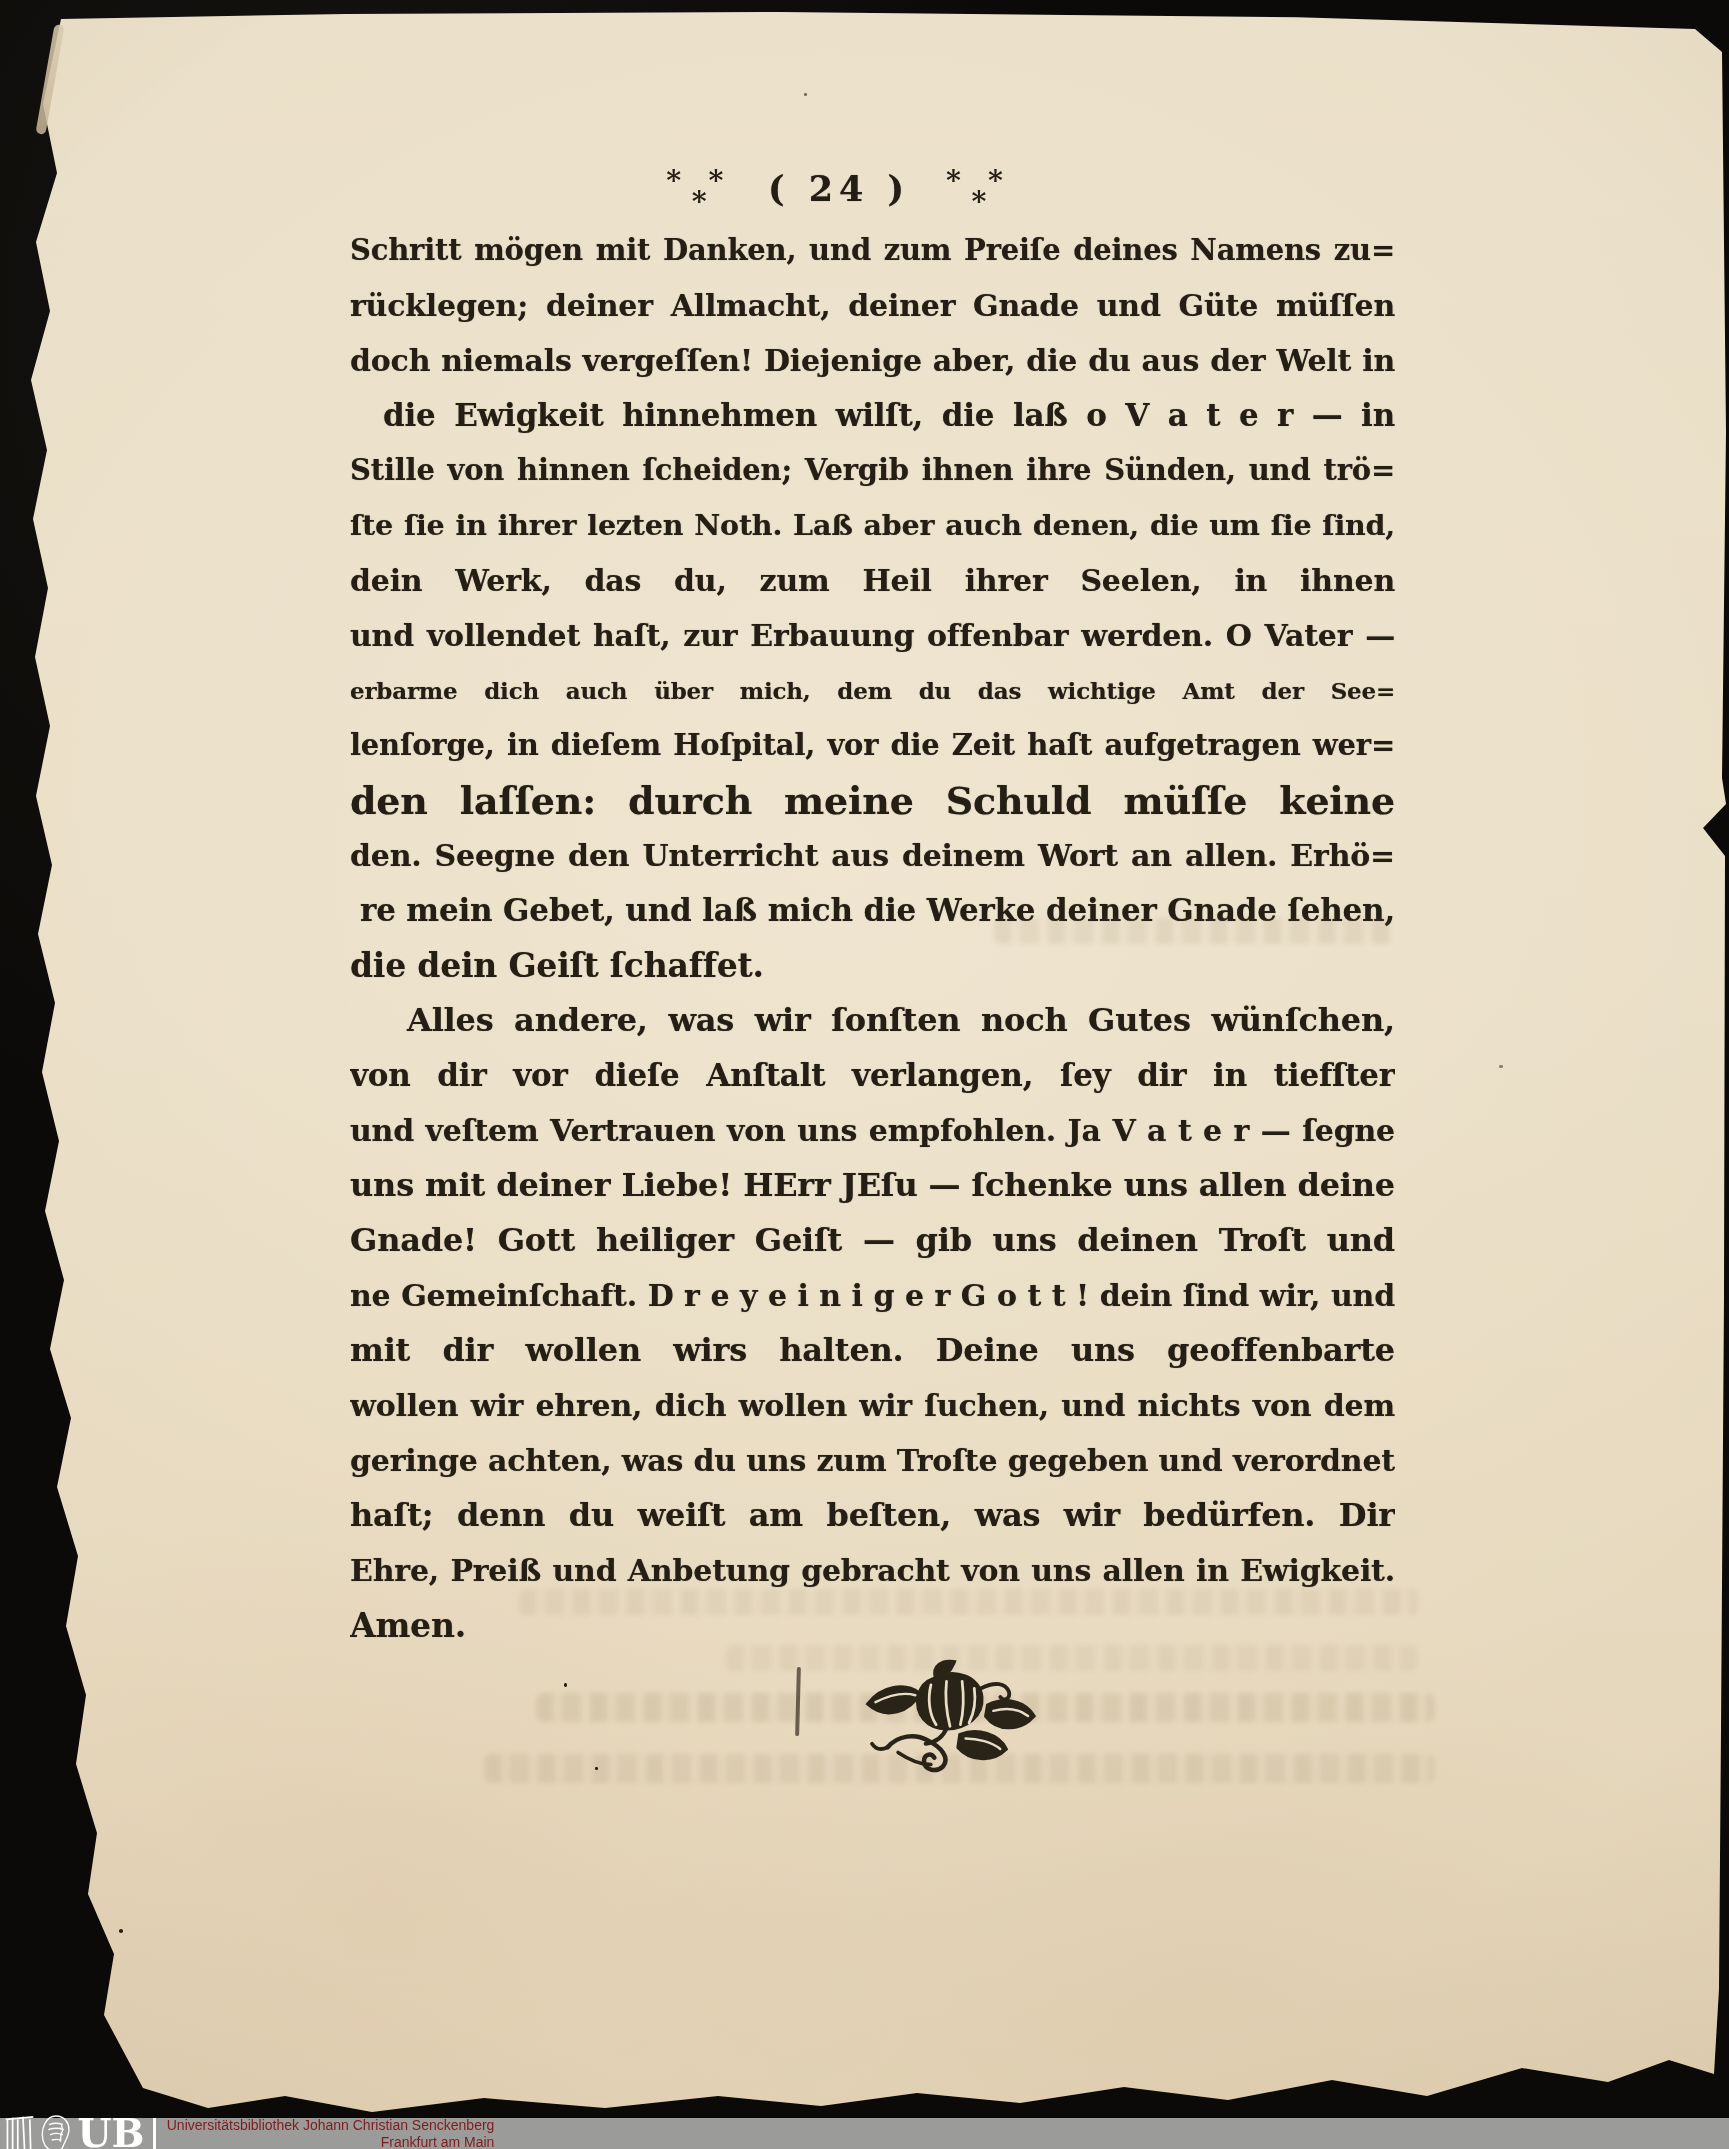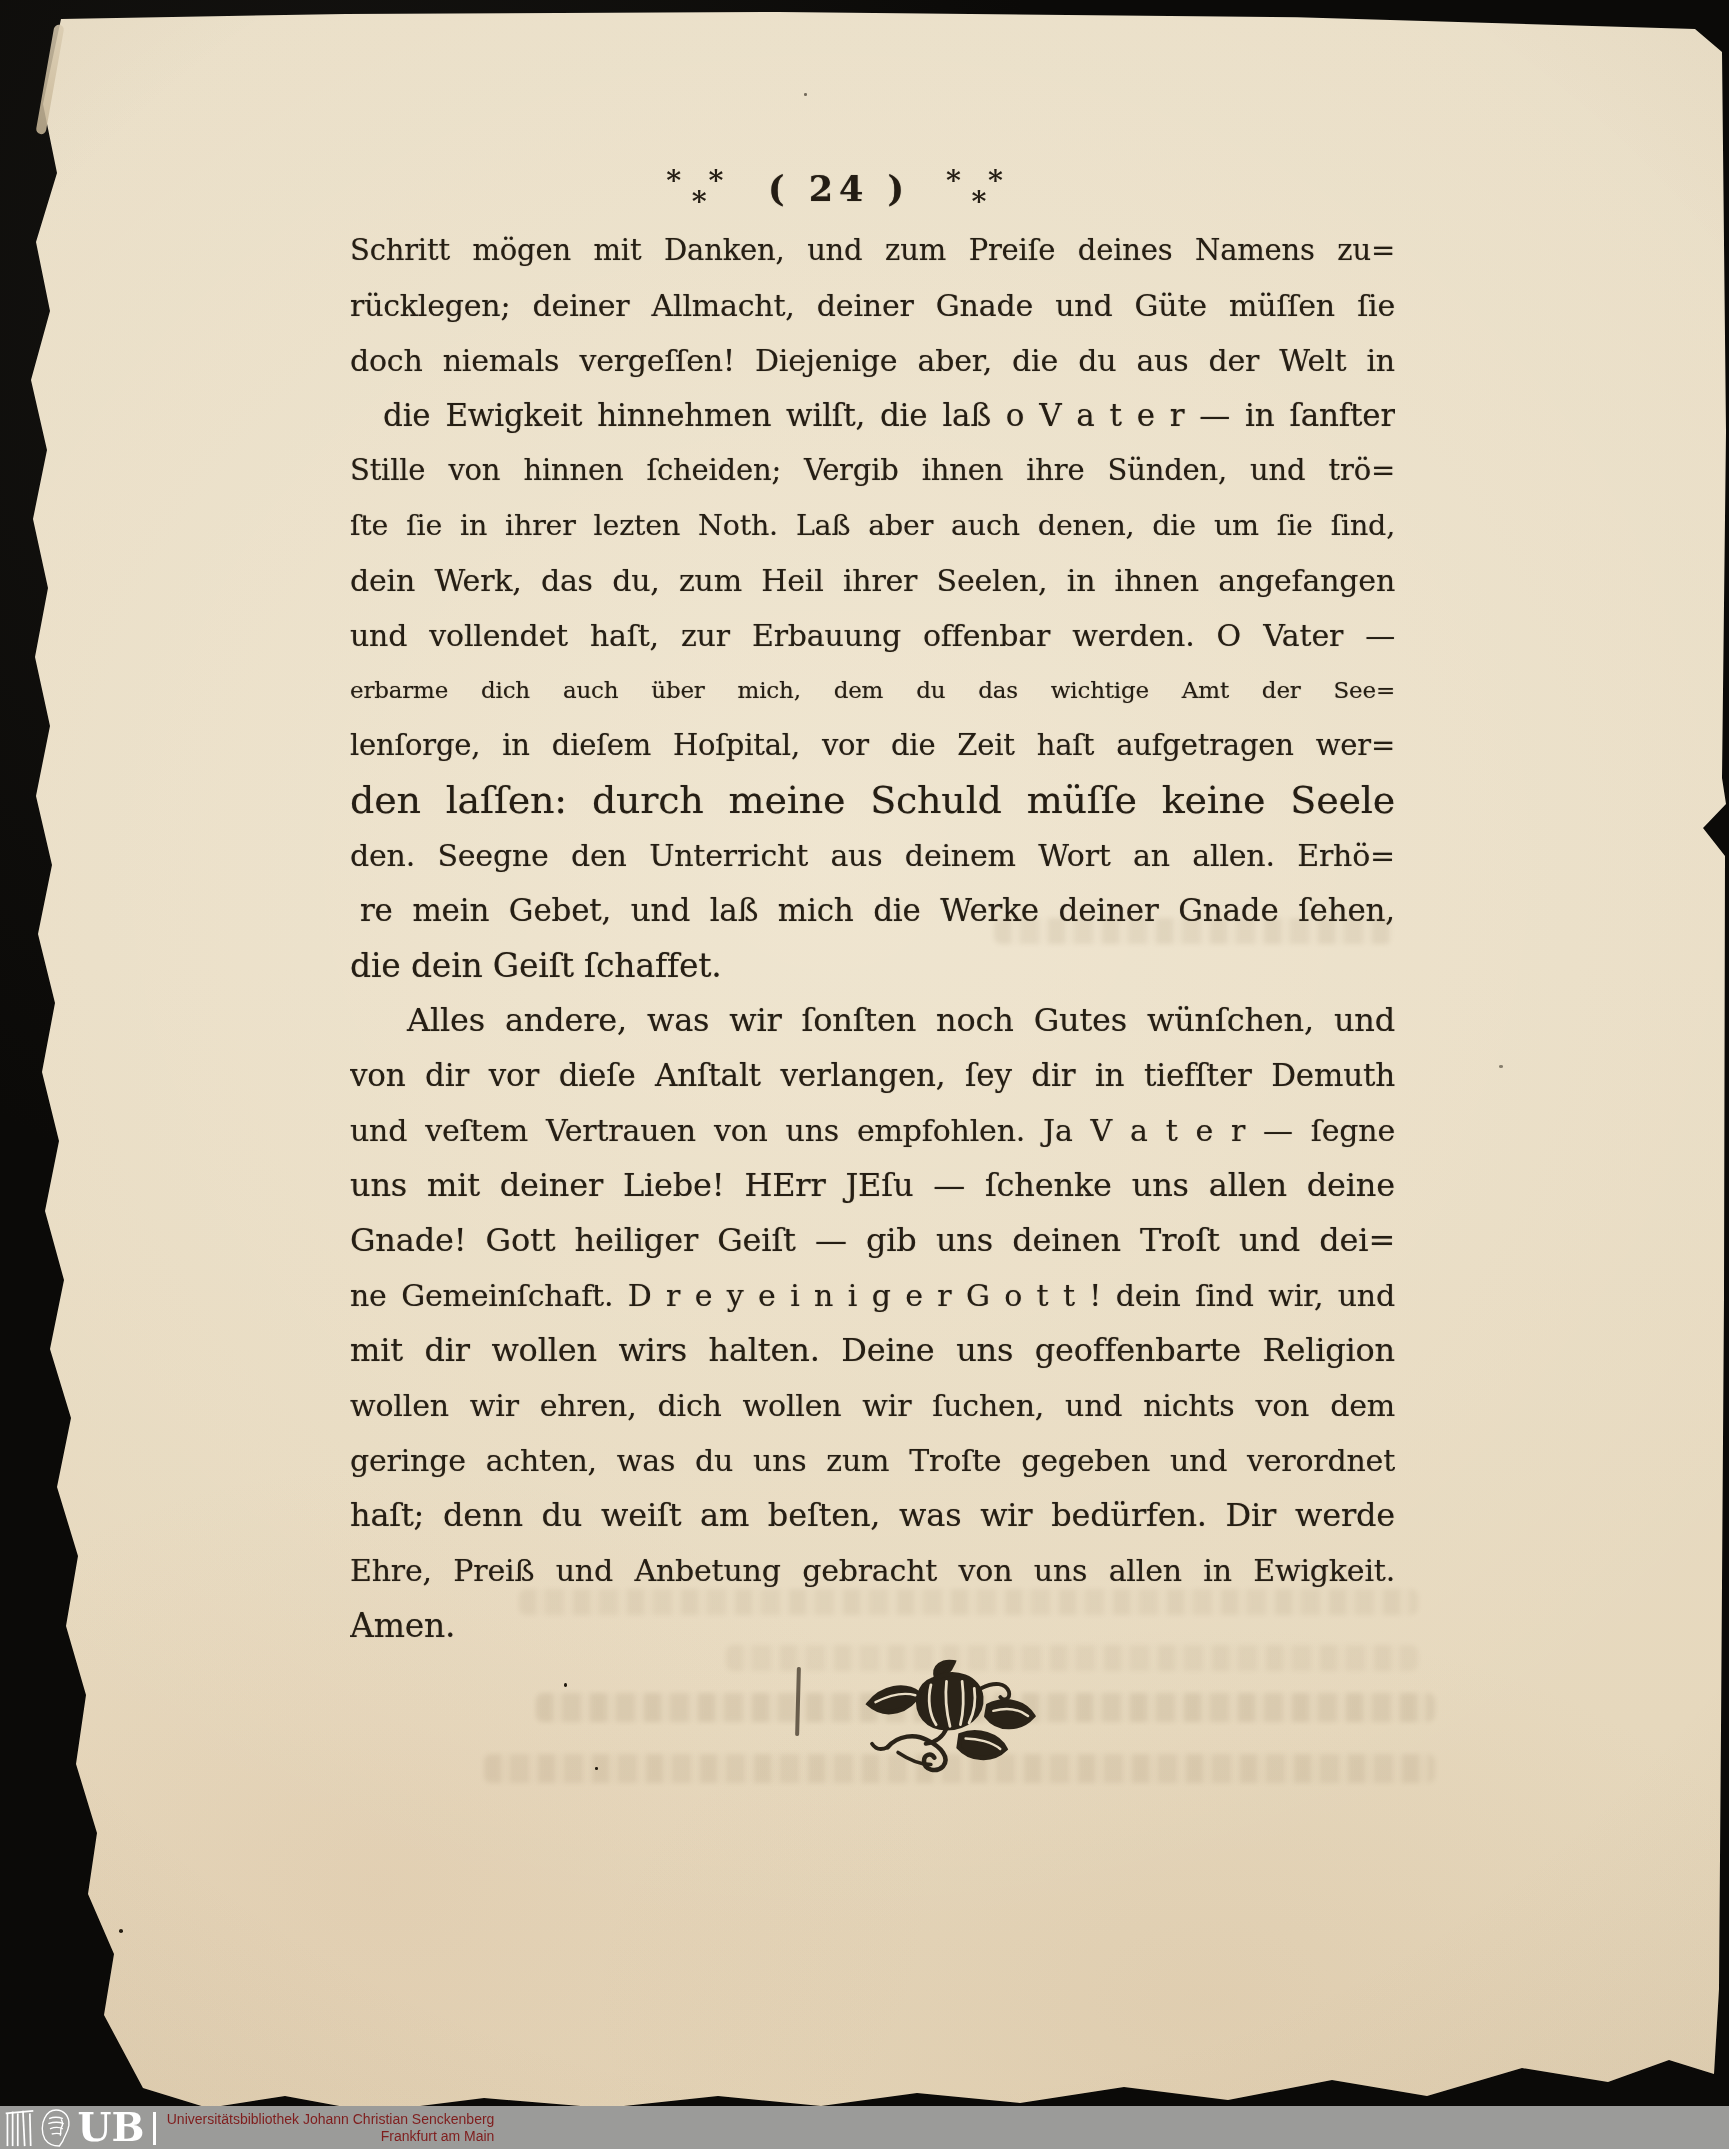--- a/index.html
+++ b/index.html
@@ -43,42 +43,42 @@
     display:flex;align-items:flex-start;justify-content:center;gap:36px;
     color:#241d14;}
   .ast{display:inline-flex;flex-direction:column;align-items:center;
     font-weight:bold;font-size:28.5px;line-height:22.5px;letter-spacing:8.6px;}
   .ast .b{margin-top:-1.7px;letter-spacing:0;}
   .pageno{font-size:35px;font-weight:bold;letter-spacing:6px;line-height:40px;
     text-shadow:0 0 0.9px rgba(30,24,16,.55);}
 
   
   .textblock{position:absolute;left:350px;top:223px;width:1045px;color:#251e14;}
-  .line{font-size:33px;font-weight:normal;line-height:55px;height:55px;
+  .line{font-size:33px;font-weight:bold;line-height:55px;height:55px;
     text-align:justify;text-align-last:justify;overflow:hidden;
     letter-spacing:-0.2px;text-shadow:0 0 0.9px rgba(35,28,18,.5);}
   .line.left{text-align:left;text-align-last:left;}
   .line.indent{padding-left:57px;}
 
   
   .ghost{position:absolute;filter:blur(2.6px);opacity:.5;border-radius:7px;
     background:repeating-linear-gradient(90deg, rgba(125,103,70,.30) 0 17.3px,
       rgba(125,103,70,.06) 17.3px 26px, rgba(125,103,70,.26) 26px 45px,
       rgba(125,103,70,.04) 45px 54px);}
 
   .pressmark{position:absolute;left:796px;top:1667px;width:3.5px;height:69px;
     background:rgba(52,43,30,.7);transform:rotate(1.5deg);border-radius:1.7px;}
 
   .speck{position:absolute;border-radius:50%;background:#241d12;}
 
   
   .ornament{position:absolute;left:846px;top:1657px;width:208px;height:125px;}
 
   
-  .footerbar{position:absolute;left:0;right:0;bottom:0;height:44px;
+  .footerbar{position:absolute;left:0;right:0;bottom:0;height:32px;
     background:#9b9b99;display:flex;align-items:center;z-index:5;
     font-family:"Liberation Sans","DejaVu Sans",sans-serif;}
   .logo-books{margin-left:4.3px;flex:0 0 auto;}
   .logo-head{margin-left:2.6px;flex:0 0 auto;}
   .logo-ub{color:#ffffff;font-family:"DejaVu Serif","Liberation Serif",serif;
     font-weight:bold;font-size:39px;line-height:39px;margin:0 8.6px 1.7px 3.5px;}
   .logo-div{width:2.6px;height:33px;background:#ffffff;margin-right:11.2px;}
   .footer-text{color:#7f1d1d;font-size:14px;line-height:17.3px;}
 </style>
 </head>

